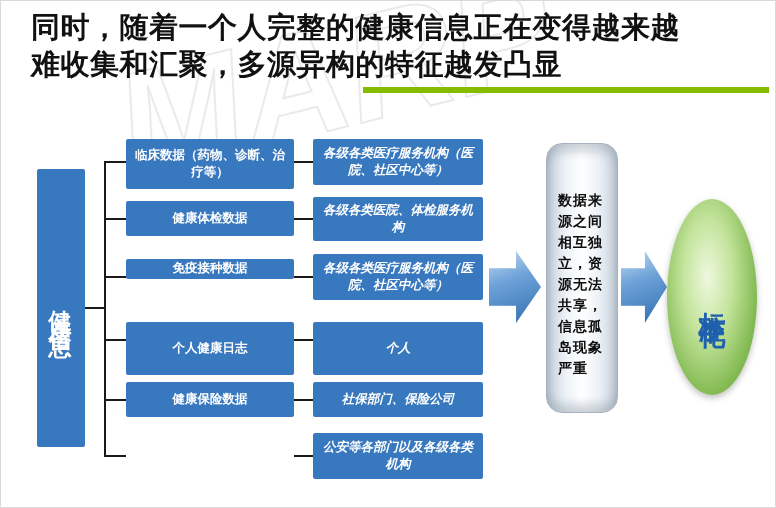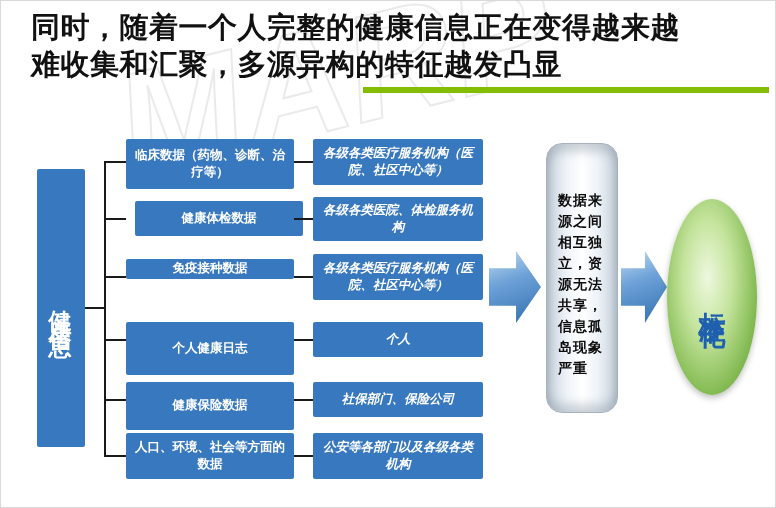--- a/index.html
+++ b/index.html
@@ -87,37 +87,36 @@
   <div class="line" style="left:84px;top:306px;width:20px;height:2px;"></div>
   <div class="line" style="left:103px;top:160px;width:2px;height:296px;"></div>
   <div class="line" style="left:104px;top:160px;width:21px;height:2px;"></div>
   <div class="line" style="left:104px;top:217px;width:21px;height:2px;"></div>
   <div class="line" style="left:104px;top:275px;width:21px;height:2px;"></div>
   <div class="line" style="left:104px;top:338px;width:21px;height:2px;"></div>
   <div class="line" style="left:104px;top:398px;width:21px;height:2px;"></div>
   <div class="line" style="left:104px;top:454px;width:21px;height:2px;"></div>
 
   <div class="box mid" style="top:138px;height:50px;">临床数据（药物、诊断、治疗等）</div>
-  <div class="box mid" style="top:200px;height:35px;margin-left:9px;">健康体检数据</div>
+  <div class="box mid" style="top:200px;height:35px;">健康体检数据</div>
   <div class="box mid" style="top:258px;height:20px;">免疫接种数据</div>
   <div class="box mid" style="top:321px;height:53px;">个人健康日志</div>
-  <div class="box mid" style="top:381px;height:48px;">健康保险数据</div>
-  <div class="box mid" style="top:432px;height:46px;">人口、环境、社会等方面的数据</div>
+  <div class="box mid" style="top:381px;height:35px;">健康保险数据</div>
 
   <div class="line" style="left:293px;top:160px;width:19px;height:2px;"></div>
   <div class="line" style="left:293px;top:217px;width:19px;height:2px;"></div>
   <div class="line" style="left:293px;top:275px;width:19px;height:2px;"></div>
   <div class="line" style="left:293px;top:338px;width:19px;height:2px;"></div>
   <div class="line" style="left:293px;top:398px;width:19px;height:2px;"></div>
   <div class="line" style="left:293px;top:454px;width:19px;height:2px;"></div>
 
   <div class="box org" style="top:138px;height:46px;">各级各类医疗服务机构（医院、社区中心等）</div>
   <div class="box org" style="top:196px;height:44px;">各级各类医院、体检服务机构</div>
   <div class="box org" style="top:253px;height:46px;">各级各类医疗服务机构（医院、社区中心等）</div>
-  <div class="box org" style="top:321px;height:35px;">个人</div>
+  <div class="box org" style="top:321px;height:53px;">个人</div>
   <div class="box org" style="top:381px;height:35px;text-align:center;">社保部门、保险公司</div>
   <div class="box org" style="top:432px;height:46px;">公安等各部门以及各级各类机构</div>
 
   <div class="arrow" style="left:488px;top:250px;width:52px;height:72px;"></div>
 
   <div class="glass">
     <div class="glass-text">数据来源之间相互独立，资源无法共享，信息孤岛现象严重</div>
   </div>
 
   <div class="arrow" style="left:620px;top:250px;width:46px;height:72px;"></div>

